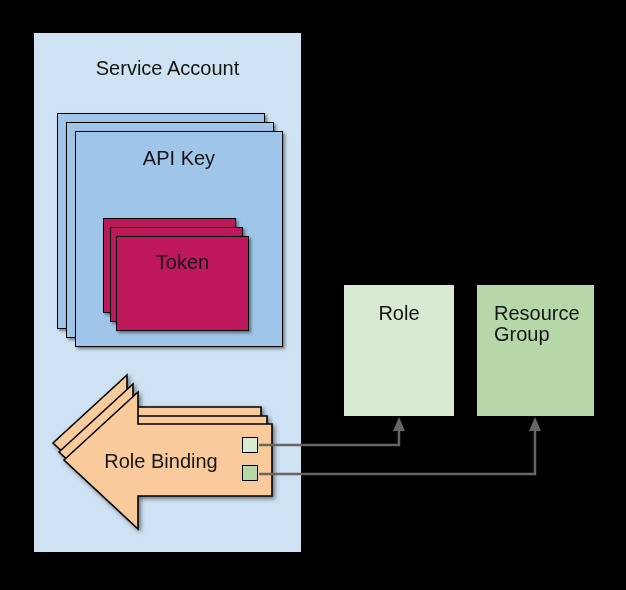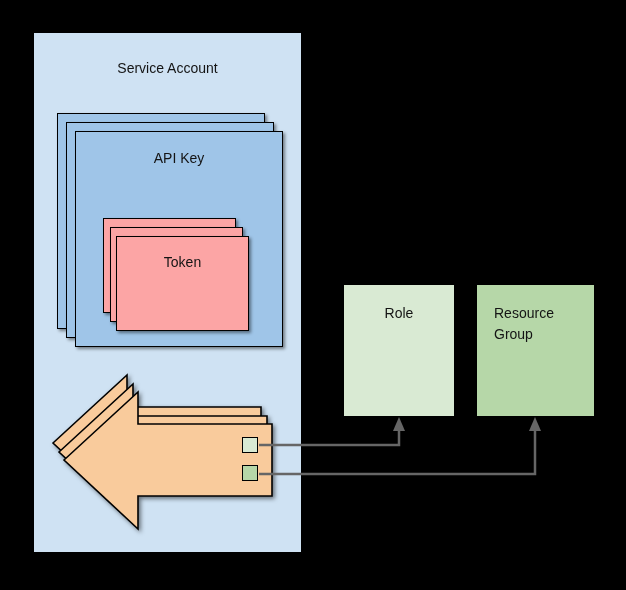--- a/index.html
+++ b/index.html
@@ -4,37 +4,37 @@
 <style>
   html,body{margin:0;padding:0;background:#000;}
   .stage{
     position:relative;width:626px;height:590px;background:#000;
     overflow:hidden;
     font-family:"Liberation Sans","DejaVu Sans",sans-serif;
     color:#111;
   }
   .abs{position:absolute;}
   .label{
-    position:absolute;font-size:14px;line-height:21px;color:#141414;
+    position:absolute;font-size:20px;line-height:21px;color:#141414;
     white-space:nowrap;
   }
   .center{text-align:center;left:0;right:0;}
 
   
   .service-box{left:34px;top:33px;width:267px;height:519px;background:#cfe2f3;}
 
   
   .api-layer{
     position:absolute;width:208px;height:216px;background:#9fc5e8;
     border:1.5px solid #000;box-sizing:border-box;
     box-shadow:2px 2px 3px rgba(0,0,0,0.45);
   }
   
   .token-layer{
-    position:absolute;width:133px;height:95px;background:#fca5a5;
+    position:absolute;width:133px;height:95px;background:#be185d;
     border:1.5px solid #000;box-sizing:border-box;
     box-shadow:2px 2px 3px rgba(0,0,0,0.45);
   }
 
   
   .role-box{left:344px;top:285px;width:110px;height:131px;background:#d9ead3;}
   .resource-box{left:477px;top:285px;width:117px;height:131px;background:#b6d7a8;}
   .resource-box .label{white-space:normal;left:17px;right:8px;text-align:left;}
 
   
@@ -99,14 +99,15 @@
 
     <g>
       <path d="M259,474 H535 V430" fill="none" stroke-width="2.5" stroke="#666666"></path>
       <path d="M535,417 L529,431 L541,431 Z" fill="#666666"></path>
     </g>
   </svg>
 
   <div class="port port-role"></div>
   <div class="port port-resource"></div>
 
+  <div class="label" style="left:86px;top:451px;width:150px;text-align:center;">Role Binding</div>
 
 </div>
 
 </body></html>

